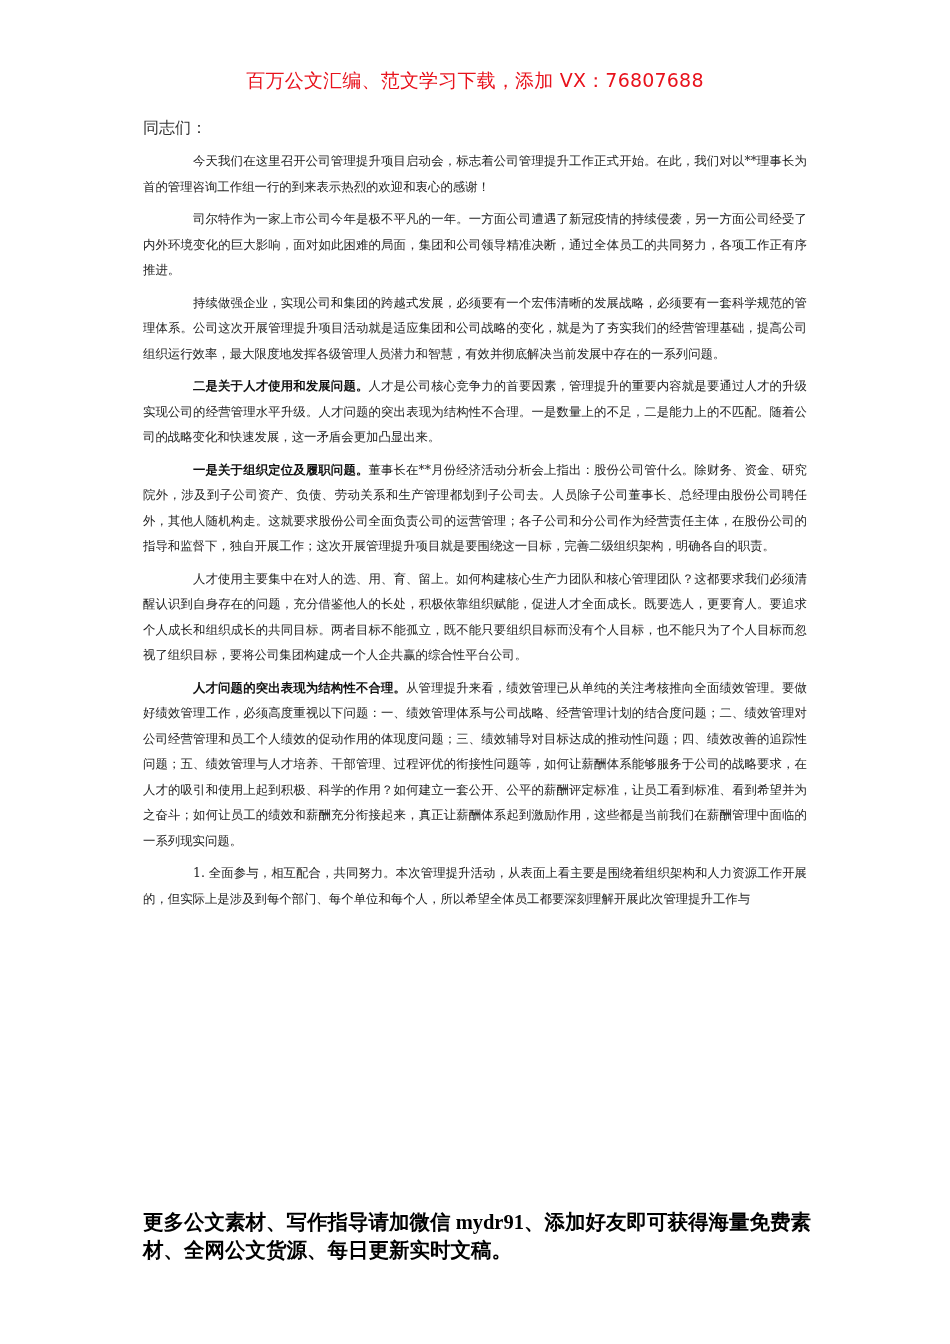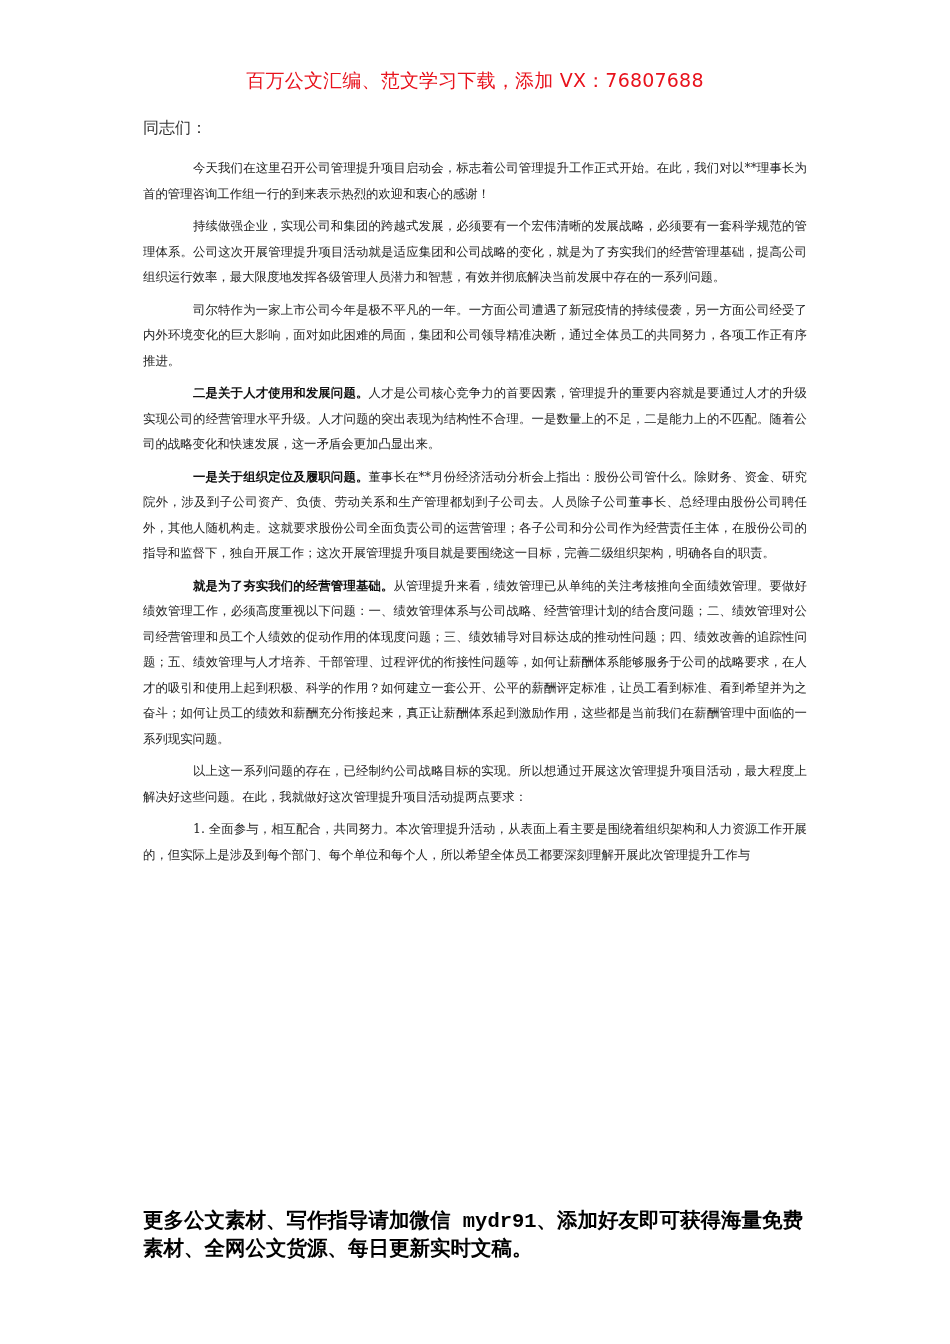--- a/index.html
+++ b/index.html
@@ -43,60 +43,59 @@
       font-family: "DejaVu Sans", "Liberation Sans", sans-serif;
     }
     .body-text {
       position: absolute;
       top: 148px;
       left: 143px;
       width: 664px;
       font-size: 12.4px;
       line-height: 25.5px;
       color: #222;
-      margin-top: 7px;
     }
     .body-text p {
       margin: 0 0 7px 0;
       text-indent: 50px;
       text-align: justify;
       text-justify: inter-character;
     }
     .body-text p .lead {
       font-weight: bold;
       font-family: "DejaVu Sans", "Liberation Sans", sans-serif;
       color: #111;
     }
     .footer-promo {
       position: absolute;
       top: 1208px;
       left: 143px;
       width: 680px;
-      font-family: Liberation Mono, monospace;
+      font-family: Liberation Serif, serif;
       font-weight: bold;
       font-size: 20.5px;
       line-height: 28px;
       color: #000;
     }
   </style>
 </head>
 <body>
 
 <div class="page">
 
   <div class="header-banner">百万公文汇编、范文学习下载，添加 VX：76807688</div>
 
   <div class="salutation">同志们：</div>
 
   <div class="body-text">
     <p><span class="lead"></span><span>今天我们在这里召开公司管理提升项目启动会，标志着公司管理提升工作正式开始。在此，我们对以**理事长为首的管理咨询工作组一行的到来表示热烈的欢迎和衷心的感谢！</span></p>
+    <p><span class="lead"></span><span>司尔特作为一家上市公司今年是极不平凡的一年。一方面公司遭遇了新冠疫情的持续侵袭，另一方面公司经受了内外环境变化的巨大影响，面对如此困难的局面，集团和公司领导精准决断，通过全体员工的共同努力，各项工作正有序推进。</span></p>
     <p><span class="lead"></span><span>持续做强企业，实现公司和集团的跨越式发展，必须要有一个宏伟清晰的发展战略，必须要有一套科学规范的管理体系。公司这次开展管理提升项目活动就是适应集团和公司战略的变化，就是为了夯实我们的经营管理基础，提高公司组织运行效率，最大限度地发挥各级管理人员潜力和智慧，有效并彻底解决当前发展中存在的一系列问题。</span></p>
-    <p><span class="lead"></span><span>司尔特作为一家上市公司今年是极不平凡的一年。一方面公司遭遇了新冠疫情的持续侵袭，另一方面公司经受了内外环境变化的巨大影响，面对如此困难的局面，集团和公司领导精准决断，通过全体员工的共同努力，各项工作正有序推进。</span></p>
     <p><span class="lead">二是关于人才使用和发展问题。</span><span>人才是公司核心竞争力的首要因素，管理提升的重要内容就是要通过人才的升级实现公司的经营管理水平升级。人才问题的突出表现为结构性不合理。一是数量上的不足，二是能力上的不匹配。随着公司的战略变化和快速发展，这一矛盾会更加凸显出来。</span></p>
     <p><span class="lead">一是关于组织定位及履职问题。</span><span>董事长在**月份经济活动分析会上指出：股份公司管什么。除财务、资金、研究院外，涉及到子公司资产、负债、劳动关系和生产管理都划到子公司去。人员除子公司董事长、总经理由股份公司聘任外，其他人随机构走。这就要求股份公司全面负责公司的运营管理；各子公司和分公司作为经营责任主体，在股份公司的指导和监督下，独自开展工作；这次开展管理提升项目就是要围绕这一目标，完善二级组织架构，明确各自的职责。</span></p>
-    <p><span class="lead">就是为了夯实我们的经营管理基础。</span><span>从管理提升来看，绩效管理已从单纯的关注考核推向全面绩效管理。要做好绩效管理工作，必须高度重视以下问题：一、绩效管理体系与公司战略、经营管理计划的结合度问题；二、绩效管理对公司经营管理和员工个人绩效的促动作用的体现度问题；三、绩效辅导对目标达成的推动性问题；四、绩效改善的追踪性问题；五、绩效管理与人才培养、干部管理、过程评优的衔接性问题等，如何让薪酬体系能够服务于公司的战略要求，在人才的吸引和使用上起到积极、科学的作用？如何建立一套公开、公平的薪酬评定标准，让员工看到标准、看到希望并为之奋斗；如何让员工的绩效和薪酬充分衔接起来，真正让薪酬体系起到激励作用，这些都是当前我们在薪酬管理中面临的一系列现实问题。</span></p>
-    <p><span class="lead"></span><span>以上这一系列问题的存在，已经制约公司战略目标的实现。所以想通过开展这次管理提升项目活动，最大程度上解决好这些问题。在此，我就做好这次管理提升项目活动提两点要求：</span></p>
+    <p><span class="lead"></span><span>人才使用主要集中在对人的选、用、育、留上。如何构建核心生产力团队和核心管理团队？这都要求我们必须清醒认识到自身存在的问题，充分借鉴他人的长处，积极依靠组织赋能，促进人才全面成长。既要选人，更要育人。要追求个人成长和组织成长的共同目标。两者目标不能孤立，既不能只要组织目标而没有个人目标，也不能只为了个人目标而忽视了组织目标，要将公司集团构建成一个人企共赢的综合性平台公司。</span></p>
+    <p><span class="lead">人才问题的突出表现为结构性不合理。</span><span>从管理提升来看，绩效管理已从单纯的关注考核推向全面绩效管理。要做好绩效管理工作，必须高度重视以下问题：一、绩效管理体系与公司战略、经营管理计划的结合度问题；二、绩效管理对公司经营管理和员工个人绩效的促动作用的体现度问题；三、绩效辅导对目标达成的推动性问题；四、绩效改善的追踪性问题；五、绩效管理与人才培养、干部管理、过程评优的衔接性问题等，如何让薪酬体系能够服务于公司的战略要求，在人才的吸引和使用上起到积极、科学的作用？如何建立一套公开、公平的薪酬评定标准，让员工看到标准、看到希望并为之奋斗；如何让员工的绩效和薪酬充分衔接起来，真正让薪酬体系起到激励作用，这些都是当前我们在薪酬管理中面临的一系列现实问题。</span></p>
     <p><span class="lead"></span><span>1. 全面参与，相互配合，共同努力。本次管理提升活动，从表面上看主要是围绕着组织架构和人力资源工作开展的，但实际上是涉及到每个部门、每个单位和每个人，所以希望全体员工都要深刻理解开展此次管理提升工作与</span></p>
   </div>
 
   <div class="footer-promo">更多公文素材、写作指导请加微信 mydr91、添加好友即可获得海量免费素材、全网公文货源、每日更新实时文稿。</div>
 
 </div>
 
 </body></html>

